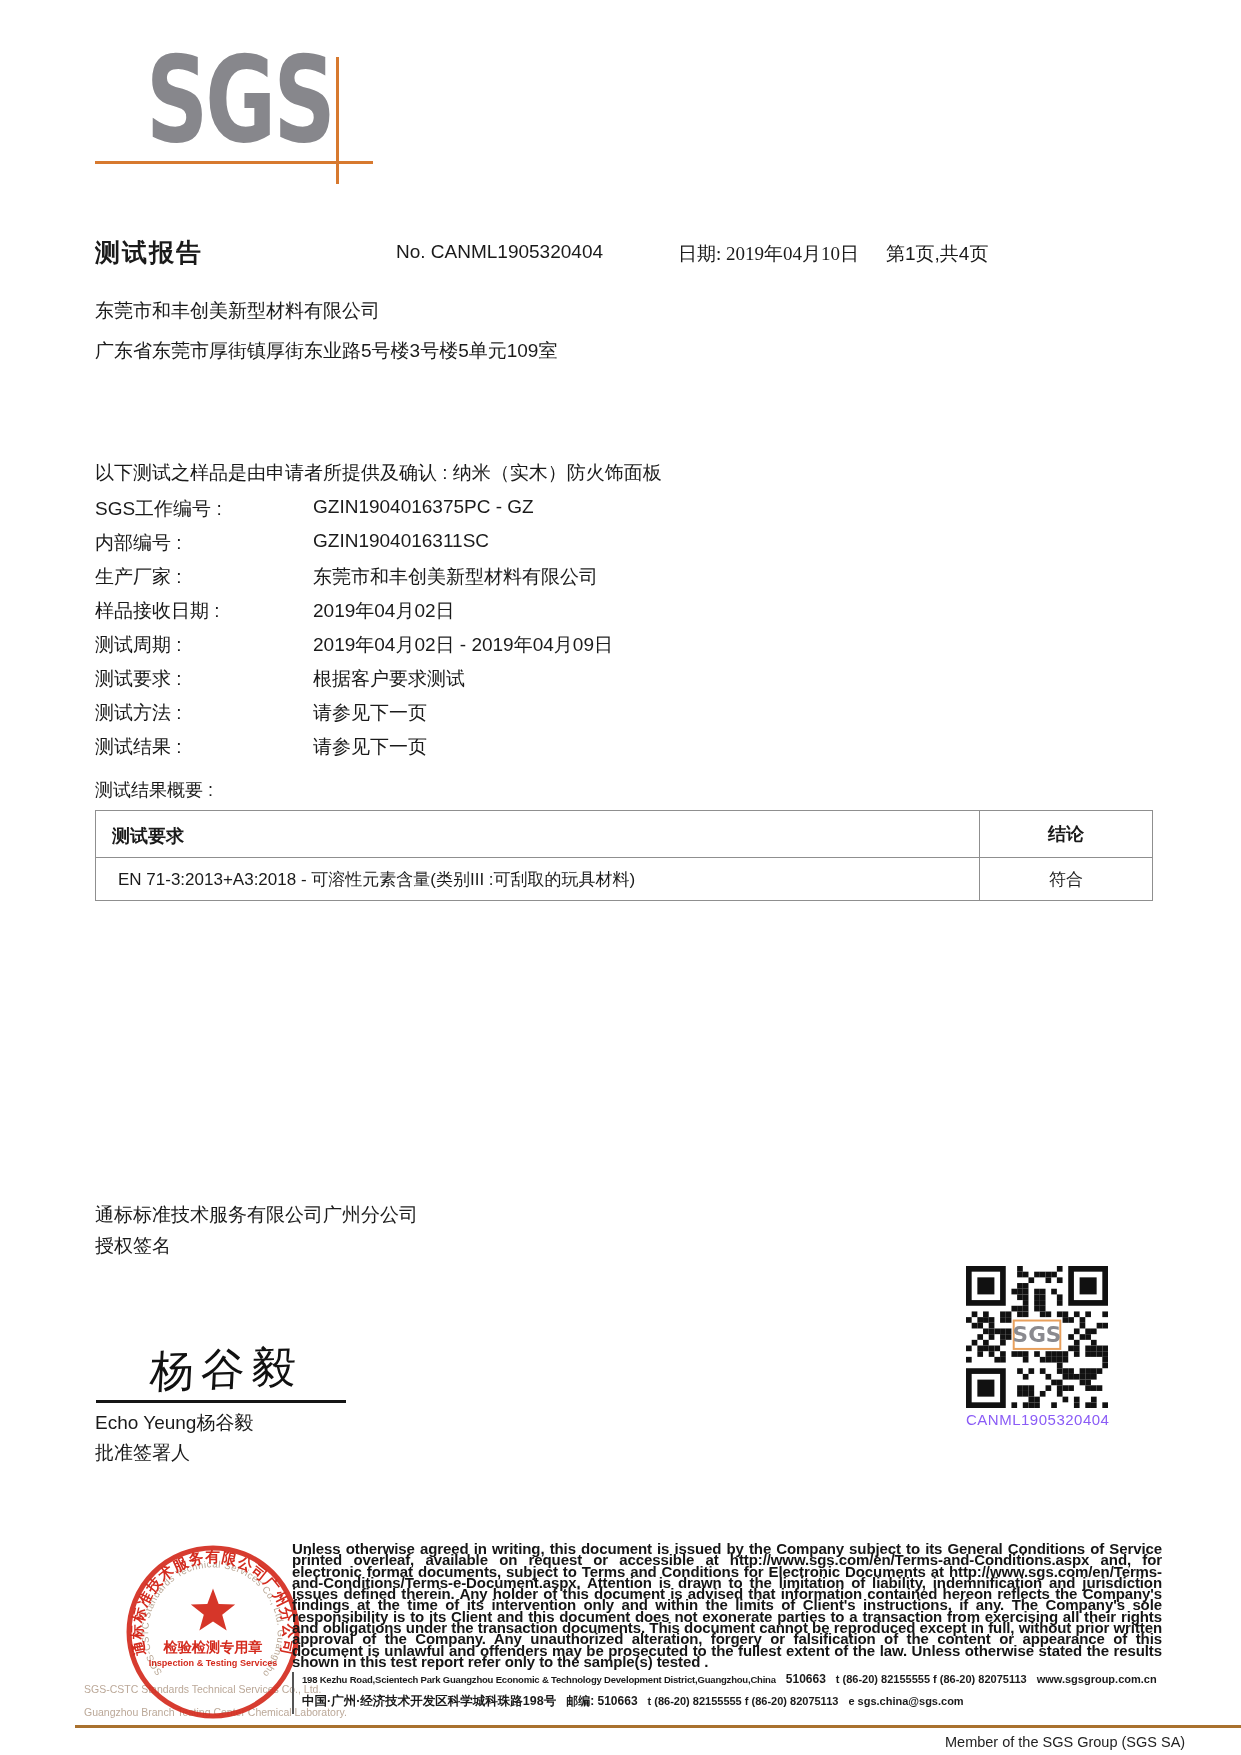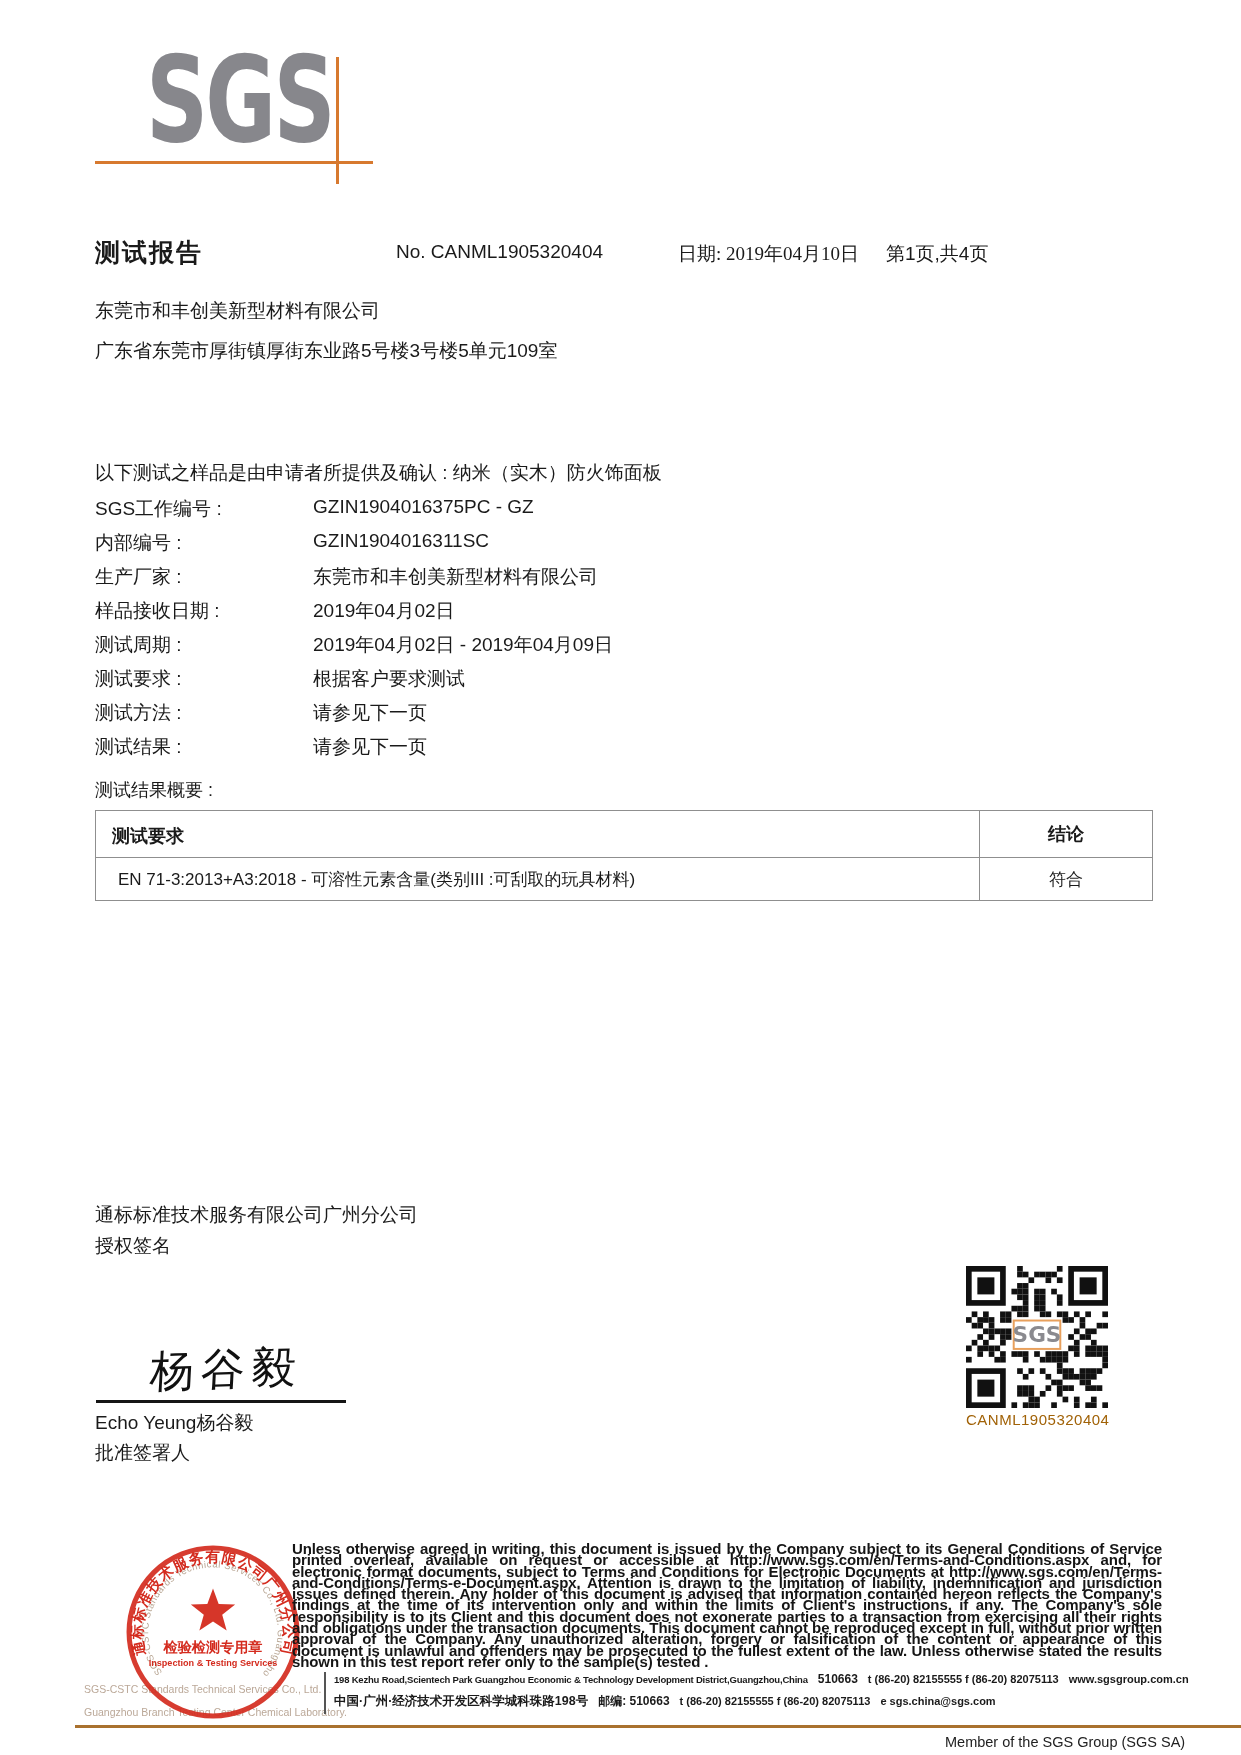--- a/index.html
+++ b/index.html
@@ -45,38 +45,38 @@
   .sig-label{position:absolute;left:95px;top:1233px;font-size:19px;}
   .handwriting{position:absolute;left:150px;top:1340px;font-size:44px;letter-spacing:7px;color:#111;
                transform:rotate(-2deg) skewX(-5deg);font-family:"DejaVu Serif","Liberation Serif",serif;}
   .sig-line{position:absolute;left:96px;top:1400px;width:250px;height:3px;background:#151515;}
   .sig-name{position:absolute;left:95px;top:1410px;font-size:19px;}
   .sig-role{position:absolute;left:95px;top:1440px;font-size:19px;}
 
   
   .qr{position:absolute;left:966px;top:1266px;width:142px;text-align:center;}
   .qr svg{display:block;width:142px;height:142px;}
-  .qr-caption{font-size:15px;margin-top:3px;letter-spacing:.5px;color:#a16207;}
+  .qr-caption{font-size:15px;margin-top:3px;letter-spacing:.5px;color:#8b5cf6;}
 
   
   .stamp-backdrop{position:absolute;left:84px;top:1678px;font-size:10.5px;line-height:23px;
                   color:#bba898;white-space:nowrap;z-index:1;}
   .stamp{position:absolute;left:124px;top:1543px;width:178px;height:178px;z-index:2;}
   .stamp svg{width:178px;height:178px;}
   .stamp .ring-cn{font-size:14.5px;font-weight:bold;fill:#d42b1e;letter-spacing:1px;}
   .stamp .ring-en{font-size:9.5px;fill:#b9a795;letter-spacing:.5px;}
   .stamp .line-cn{font-size:14px;font-weight:bold;fill:#d42b1e;text-anchor:middle;}
   .stamp .line-en{font-size:9px;font-weight:bold;fill:#d42b1e;text-anchor:middle;}
 
   
   .footer{position:absolute;left:292px;top:1543px;width:870px;z-index:3;}
   .disclaimer{font-size:15px;line-height:11.3px;text-align:justify;color:#151515;font-weight:bold;
               letter-spacing:-.1px;}
   .attention{margin-top:5px;font-size:11px;line-height:13px;font-weight:bold;color:#d9862c;}
-  .addr-block{margin-top:5px;border-left:2px solid #555;padding-left:8px;margin-left:32px;}
+  .addr-block{margin-top:5px;border-left:2px solid #555;padding-left:8px;}
   .addr-row{display:flex;align-items:baseline;gap:10px;height:21px;white-space:nowrap;font-weight:bold;}
   .addr-en{font-size:9.5px;letter-spacing:-.2px;}
   .postal{font-size:12px;}
   .contact{font-size:11px;}
   .web{font-size:11px;}
   .addr-cn{font-size:12.5px;}
   .postal-cn{font-size:12px;}
   .email{font-size:11px;}
   .footer-rule{position:absolute;left:75px;top:1725px;width:1166px;height:3px;background:#a9712e;z-index:4;}
   .member{position:absolute;left:945px;top:1734px;font-size:14.5px;color:#222;z-index:4;}

